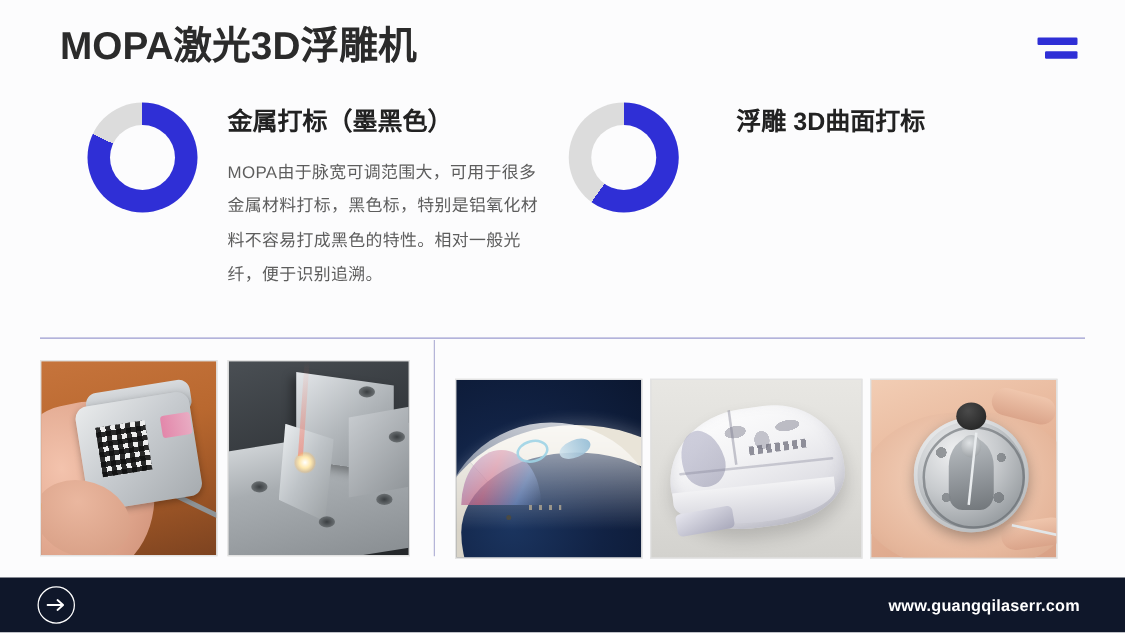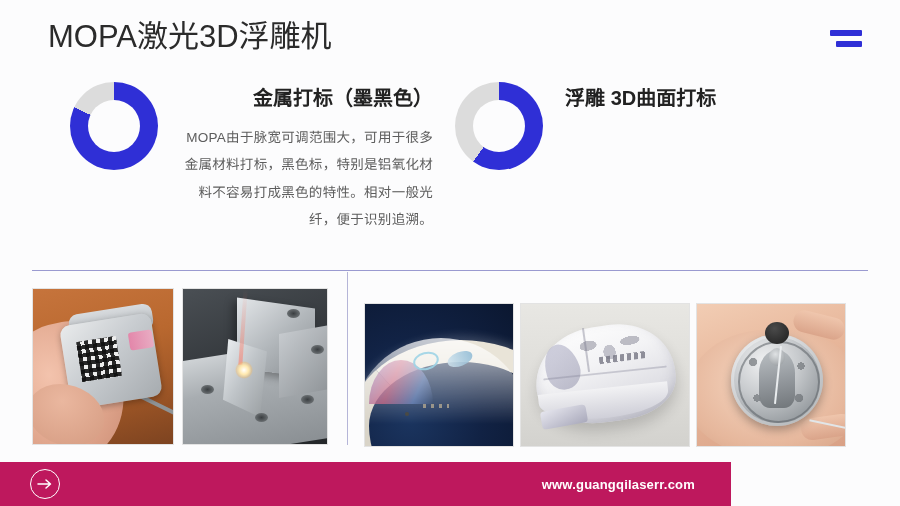--- a/index.html
+++ b/index.html
@@ -10,42 +10,41 @@
     font-family:"Liberation Sans","DejaVu Sans",sans-serif;
     overflow:hidden;
     position:relative;
     -webkit-font-smoothing:antialiased;
   }
   .slide{position:absolute;inset:0;background:#fcfcfd;}
 
   
   .page-title{
     position:absolute;left:48px;top:18px;
-    font-size:31px;font-weight:normal;color:#2b2b2b;
+    font-size:31px;font-weight:bold;color:#2b2b2b;
     letter-spacing:0px;line-height:1.2;white-space:nowrap;
   }
   .menu-icon{
     position:absolute;right:38px;top:30px;
     width:34px;height:22px;
     display:flex;flex-direction:column;align-items:flex-end;
     gap:5px;cursor:pointer;
   }
   .menu-icon .bar{background:#2f2fd6;border-radius:1px;display:block;}
   .menu-icon .bar.b1{width:32px;height:6px;}
   .menu-icon .bar.b2{width:26px;height:6px;}
 
   
   .features{
     position:absolute;left:0;top:78px;width:800px;
     display:flex;
-    text-align:right;
   }
   .feature{display:flex;align-items:flex-start;}
   .feature.left{margin-left:70px;width:400px;}
-  .feature.right{margin-left:22px;width:380px;}
+  .feature.right{margin-left:22px;width:380px;gap:24px;}
 
   .donut{
     flex:0 0 auto;
     width:88px;height:88px;border-radius:50%;
     position:relative;margin-top:4px;
   }
   .donut .hole{
     position:absolute;left:50%;top:50%;
     transform:translate(-50%,-50%);
     width:52px;height:52px;border-radius:50%;
@@ -216,22 +215,22 @@
       radial-gradient(circle 7px at 58px 50px,rgba(80,85,90,.5) 0 60%,transparent 62%);}
   .p-medal .spear{position:absolute;left:80px;top:42px;width:2px;height:58px;
     background:#e9ecee;transform:rotate(6deg);}
   .p-medal .bail{position:absolute;left:68px;top:18px;width:24px;height:22px;border-radius:50%;
     background:radial-gradient(circle at 40% 30%,#4a4a4a,#1d1d1d);}
   .p-medal .cord{position:absolute;left:112px;top:120px;width:46px;height:2px;
     background:#e2e6e8;transform:rotate(12deg);}
 
   
   .footer{
-    position:absolute;left:0;bottom:0;width:731px;height:44px;
-    background:#be185d;
+    position:absolute;left:0;bottom:0;width:900px;height:44px;
+    background:#0f172a;
   }
   .arrow-btn{
     position:absolute;left:30px;top:50%;transform:translateY(-50%);
     width:28px;height:28px;border:1.6px solid #ffffff;border-radius:50%;
     display:flex;align-items:center;justify-content:center;cursor:pointer;
   }
   .site-url{
     position:absolute;right:36px;top:50%;transform:translateY(-50%);
     color:#ffffff;font-size:13px;font-weight:bold;letter-spacing:.2px;
   }

